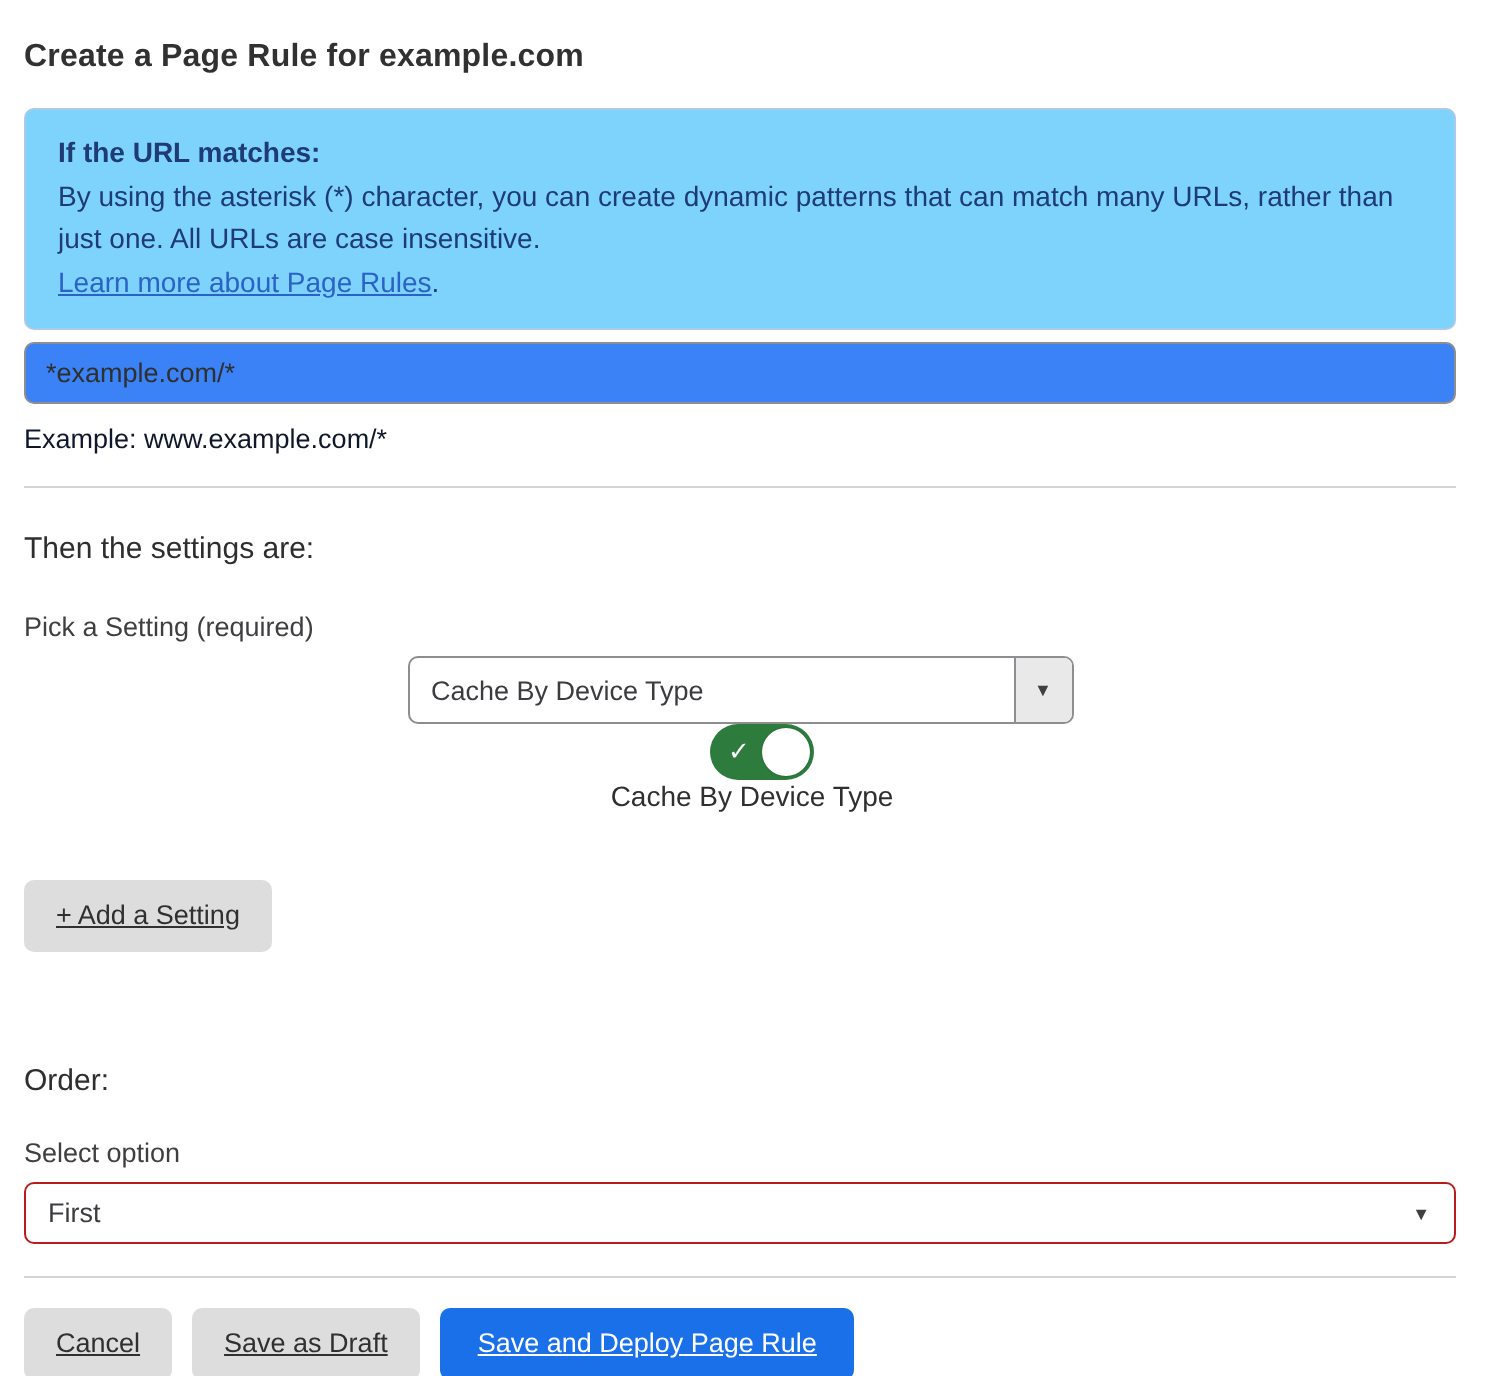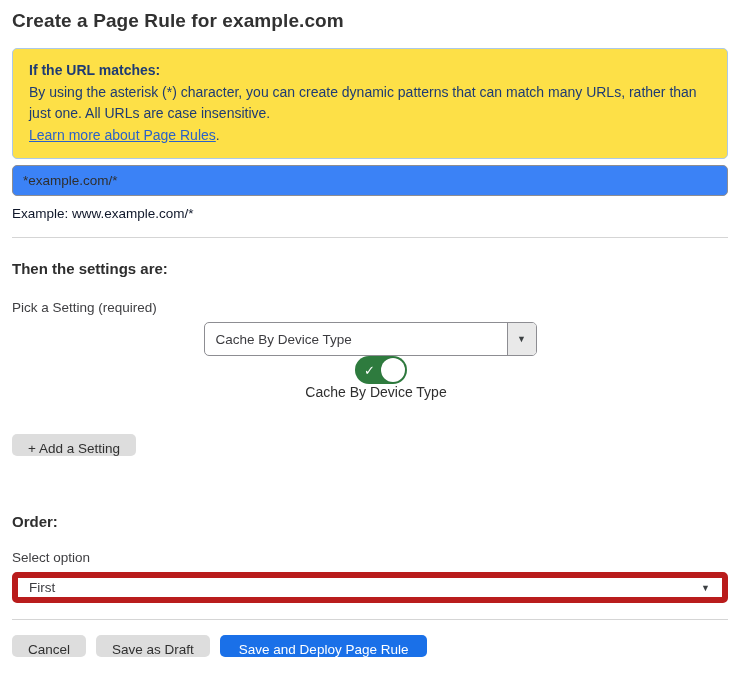--- a/index.html
+++ b/index.html
@@ -4,30 +4,30 @@
 <style>
   * { box-sizing: border-box; margin: 0; padding: 0; }
   html, body { width: 750px; height: 688px; background: #ffffff; }
   body {
     font-family: "Liberation Sans", "DejaVu Sans", sans-serif;
     color: #303030;
   }
   .container { padding: 8px 22px 0 12px; }
 
   .page-title {
-    font-size: 19px;
+    font-size: 16px;
     font-weight: bold;
     color: #313131;
     letter-spacing: 0.1px;
-    margin-top: 2px;
+    margin-top: 12px;
   }
 
   .info-box {
     margin-top: 16px;
-    background: #fde047;
+    background: #7dd3fc;
     border: 1px solid #abc9e9;
     border-radius: 5px;
     padding: 11px 16px 12px 16px;
     font-size: 14px;
     line-height: 21.5px;
     color: #1e3b73;
   }
   .info-box .info-heading { font-weight: bold; }
   .info-box .info-body { max-width: 690px; }
   .info-link {
@@ -63,21 +63,21 @@
 
   .divider {
     border: none;
     border-top: 1px solid #d5d5d5;
     margin-top: 13px;
   }
 
   .section-heading {
     margin-top: 22px;
     font-size: 15px;
-    font-weight: bold;
+    font-weight: normal;
     color: #2e2e2e;
   }
   .sub-label { margin-top: 23px; }
 
   .setting-row {
     margin-top: 7px;
     display: flex;
     align-items: center;
     flex-direction: column;
   }
@@ -143,38 +143,39 @@
   .toggle-label {
     margin-left: 12px;
     font-size: 14px;
     color: #2f2f2f;
   }
 
   .btn {
     display: inline-block;
     border: none;
     border-radius: 5px;
-    height: 22px;
+    height: 36px;
     padding: 0 16px;
     font-size: 13.5px;
     font-family: "Liberation Sans", "DejaVu Sans", sans-serif;
     cursor: pointer;
     line-height: 30px;
+    text-decoration: underline;
   }
   .btn-gray { background: #dddddd; color: #303030; }
   .btn-blue { background: #1a70e8; color: #ffffff; padding: 0 19px; }
   .add-setting-btn { margin-top: 34px; }
 
   .order-heading { margin-top: 56px; }
 
   .order-select {
     margin-top: 7px;
     width: 100%;
     height: 31px;
-    border: 6px solid #b91c1c;
+    border: 1px solid #b91c1c;
     border-radius: 5px;
     background: #ffffff;
     display: flex;
     align-items: center;
     justify-content: space-between;
     padding: 0 12px 0 11px;
     font-size: 13.5px;
     color: #3c3c40;
     cursor: pointer;
   }

